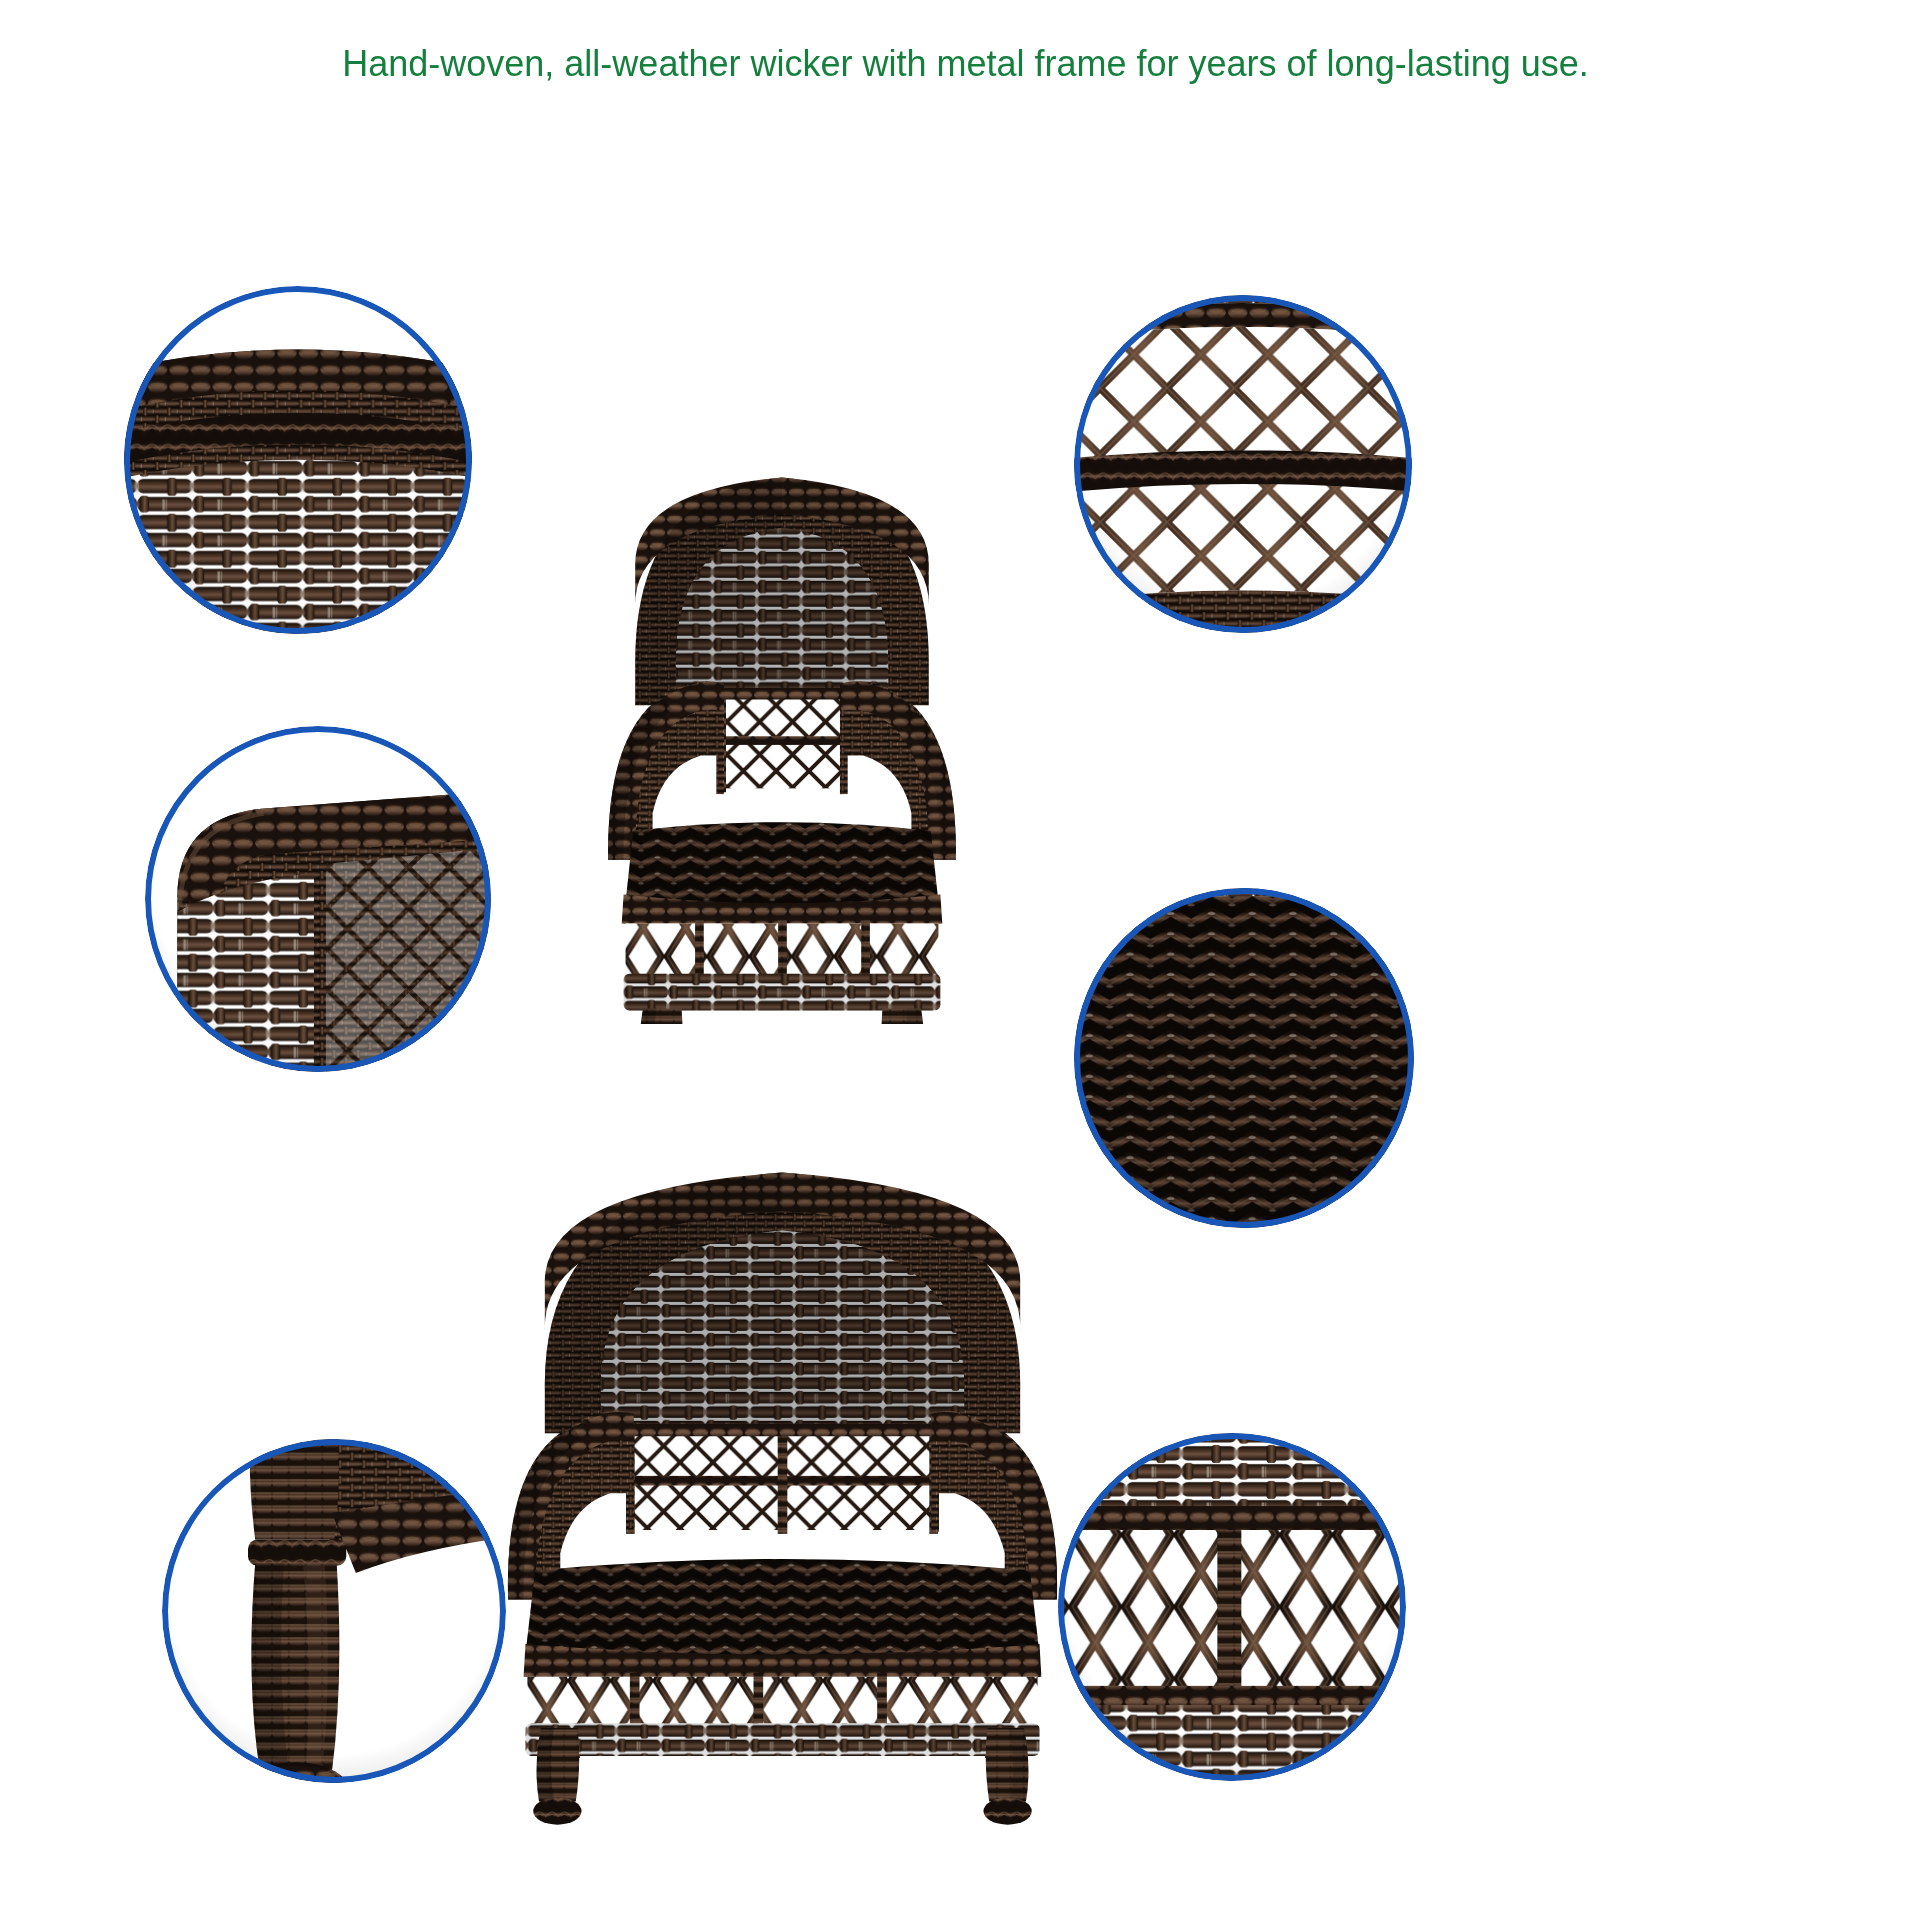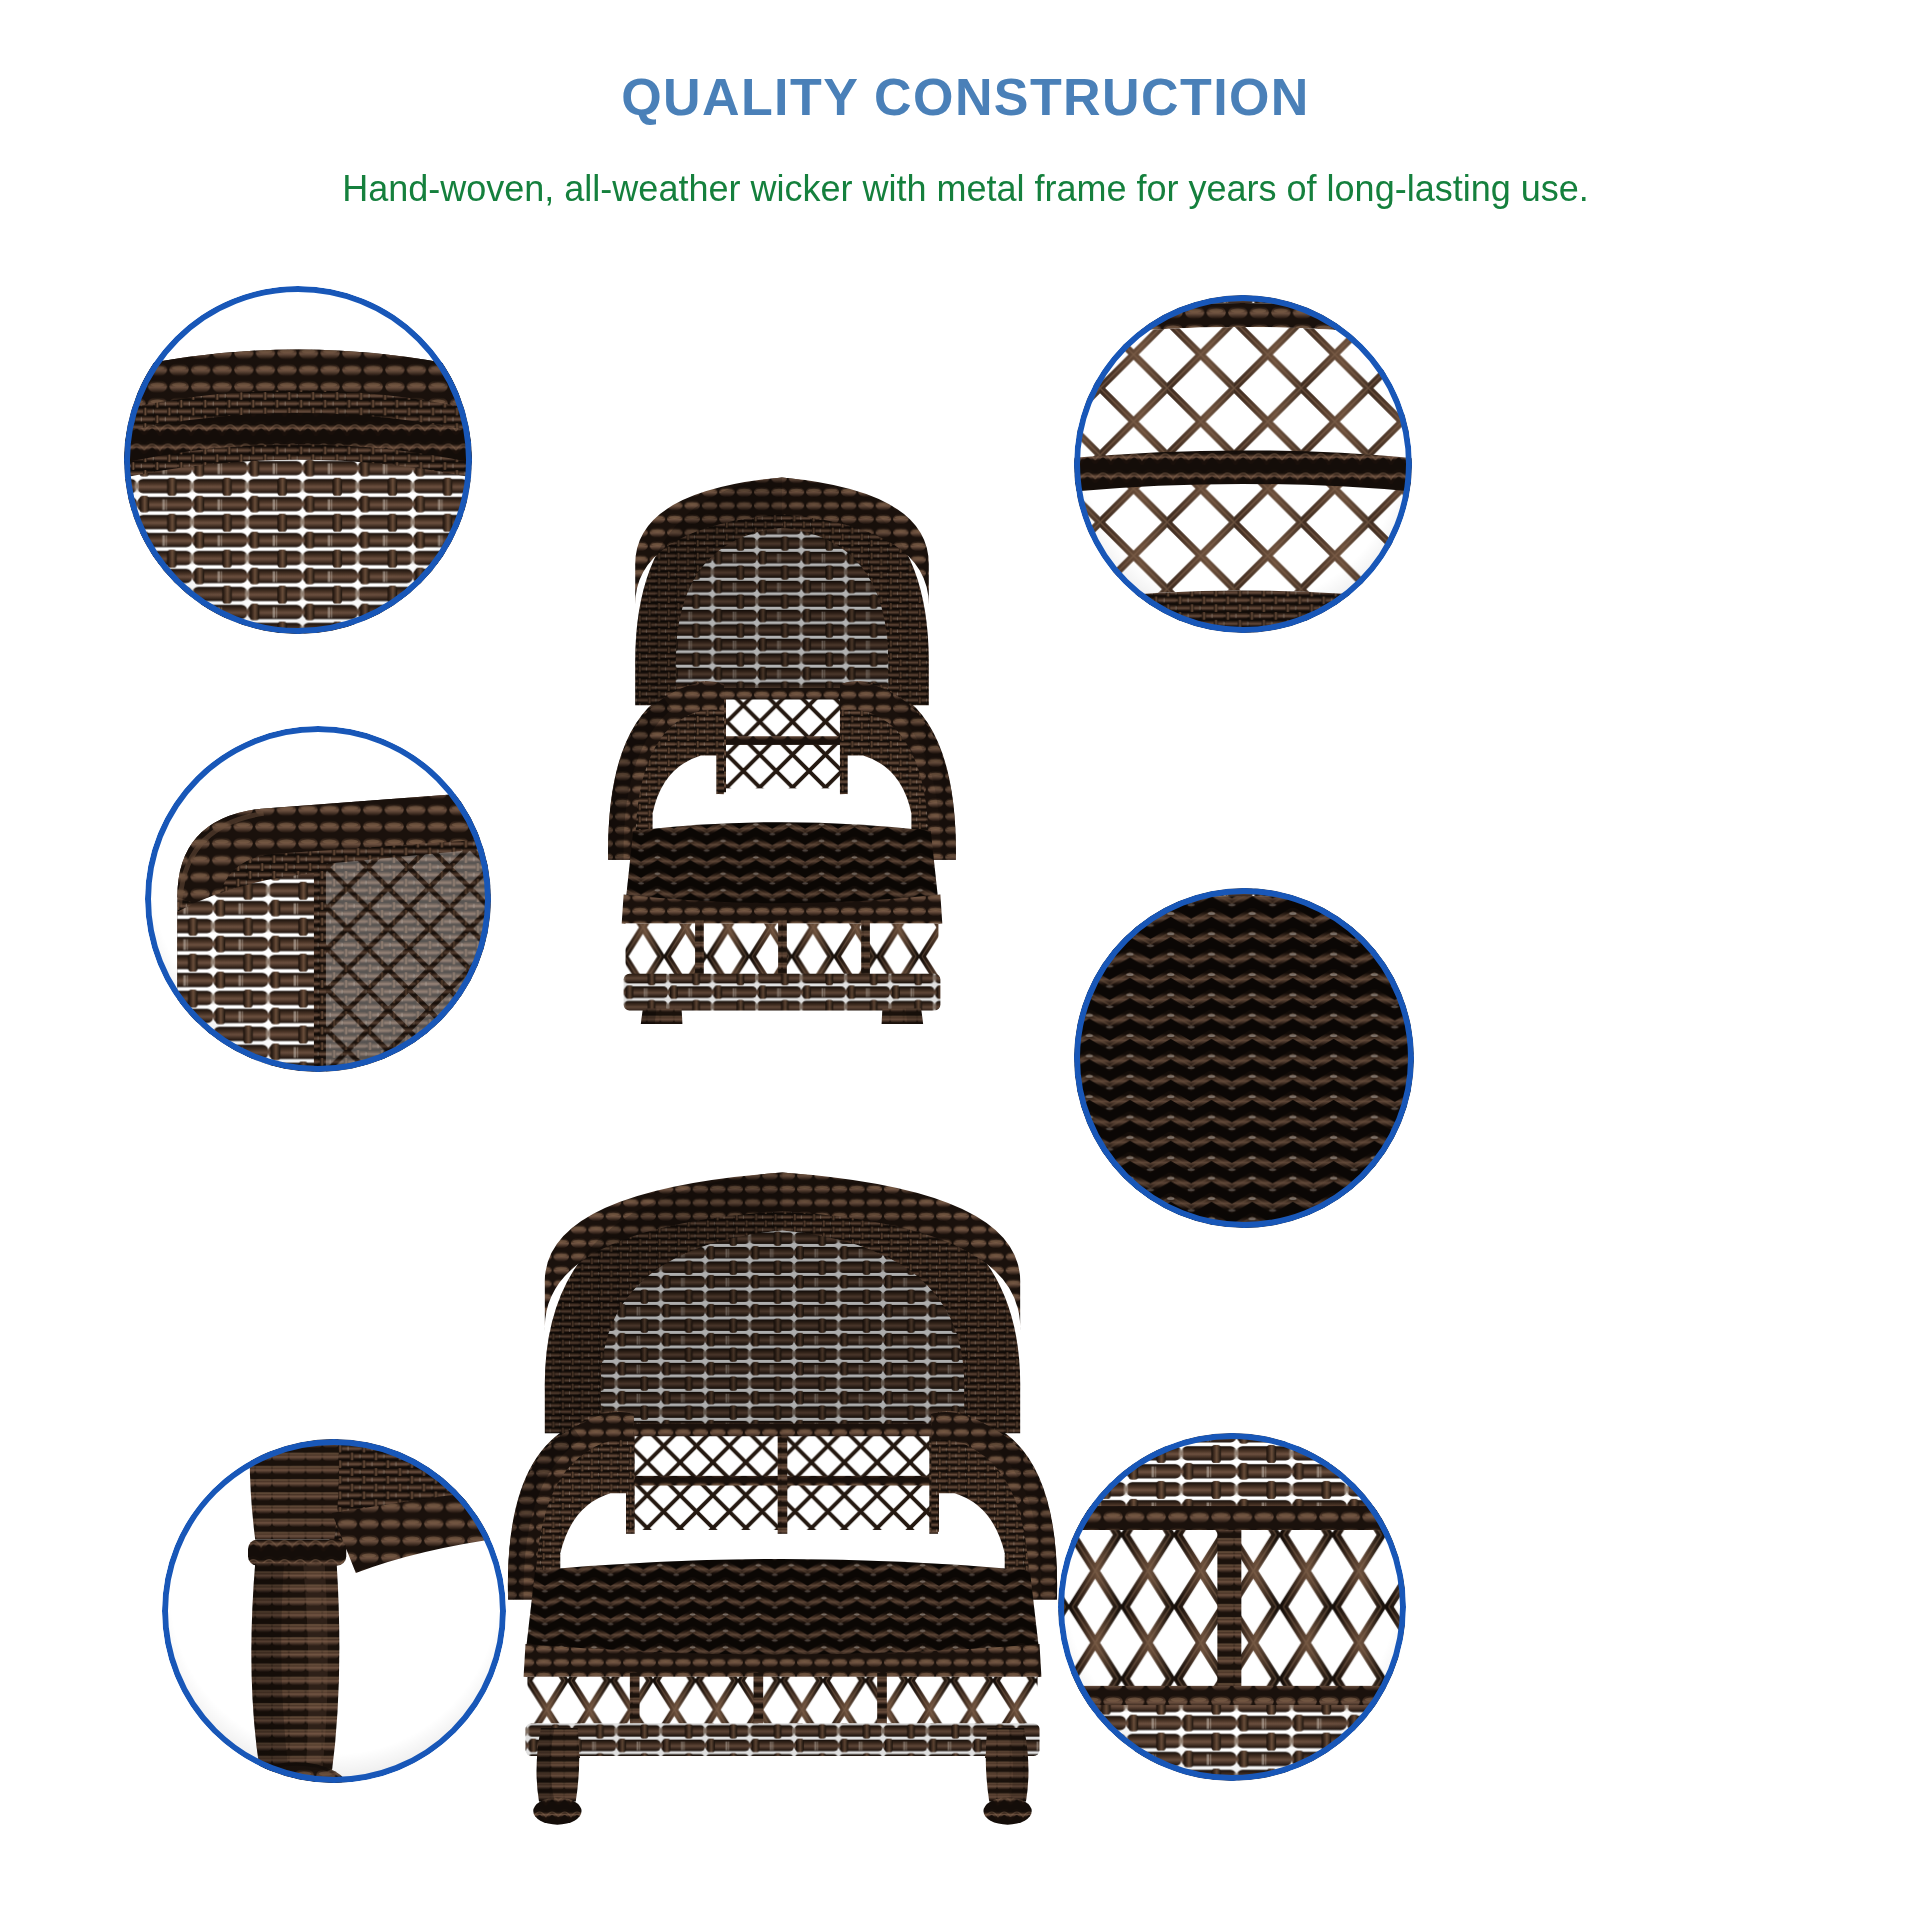--- a/index.html
+++ b/index.html
@@ -74,21 +74,20 @@
 
   
   .vis-hidden{position:absolute;width:1px;height:1px;overflow:hidden;clip:rect(0 0 0 0);}
 </style>
 </head>
 <body>
 
 <div id="infographic">
 
   <div class="header">
-    <h1 class="title">QUALITY CONSTRUCTION</h1>
     <p class="subtitle">Hand-woven, all-weather wicker with metal frame for years of long-lasting use.</p>
   </div>
 
   <svg width="0" height="0" style="position:absolute">
     <defs>
 
       <linearGradient id="strandV" x1="0" y1="0" x2="1" y2="0">
         <stop offset="0%" stop-color="#160e09"></stop>
         <stop offset="35%" stop-color="#4a3426"></stop>
         <stop offset="55%" stop-color="#6b4f3b"></stop>

